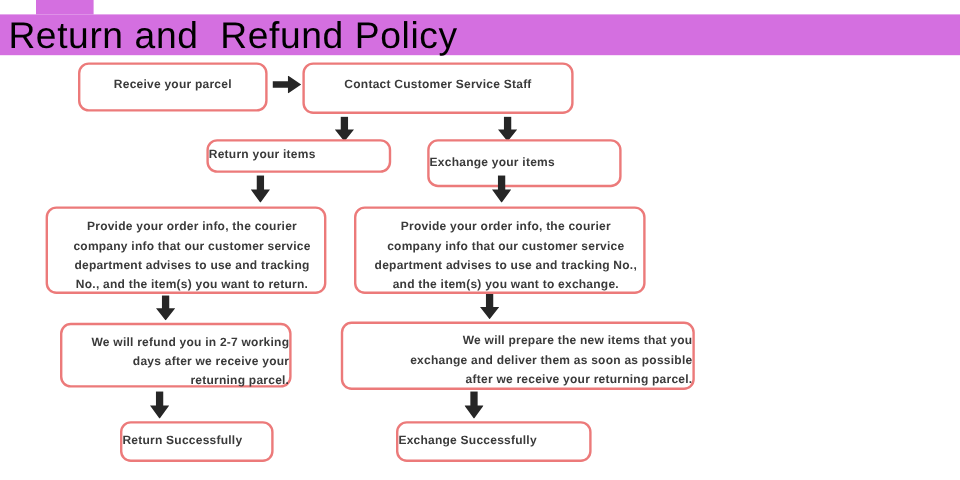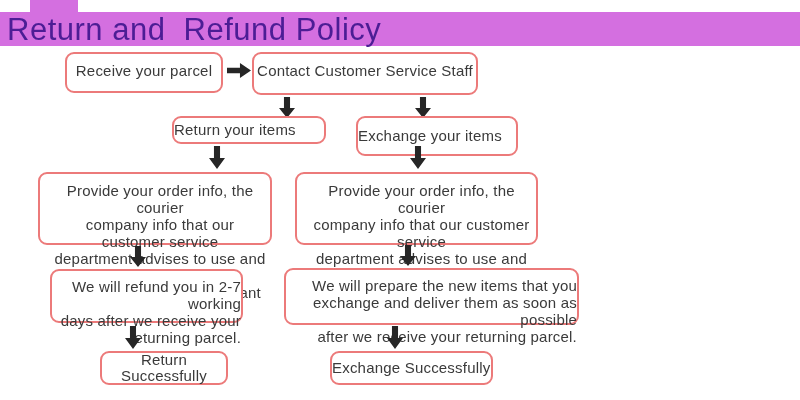--- a/index.html
+++ b/index.html
@@ -14,27 +14,27 @@
     position:relative;width:800px;height:400px;background:#ffffff;
     font-family:"Liberation Sans", sans-serif;overflow:hidden;
   }
   
   .header-tab{position:absolute;left:30px;top:0;width:48px;height:12px;background:var(--accent);}
   .header-bar{
     position:absolute;left:0;top:12px;width:800px;height:34px;background:var(--accent);
     display:flex;align-items:center;
   }
   .header-title{
-    color:#4c1d95;font-size:31px;font-weight:400;line-height:1;
+    color:#000000;font-size:31px;font-weight:400;line-height:1;
     padding-left:7px;white-space:pre;letter-spacing:0.5px;
   }
   
   .node{
     position:absolute;background:#ffffff;border:2px solid var(--border);
-    border-radius:9px;color:var(--ink);font-size:15px;font-weight:400;
+    border-radius:9px;color:var(--ink);font-size:10px;font-weight:700;
     letter-spacing:0.2px;
   }
   .node .txt{white-space:pre-line;line-height:16px;}
   .top-text{display:flex;justify-content:center;padding-top:9px;}
   .mid-text{display:flex;justify-content:flex-start;align-items:center;text-align:center;}
   .left-text{padding:8px 4px 0 14px;text-align:center;}
   .center-text{padding-top:7px;text-align:right;}
 
   .n-receive   {left:65px;  top:52px;  width:158px; height:41px;}
   .n-contact   {left:252px; top:52px;  width:226px; height:43px;}

